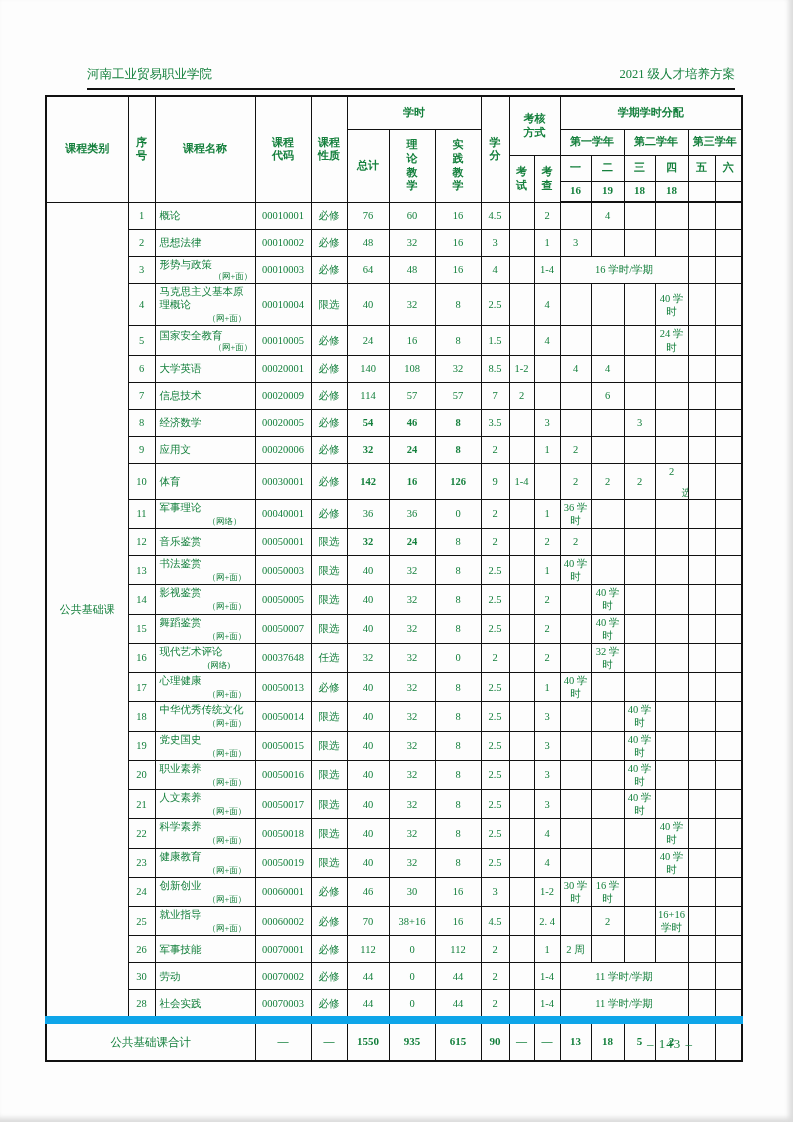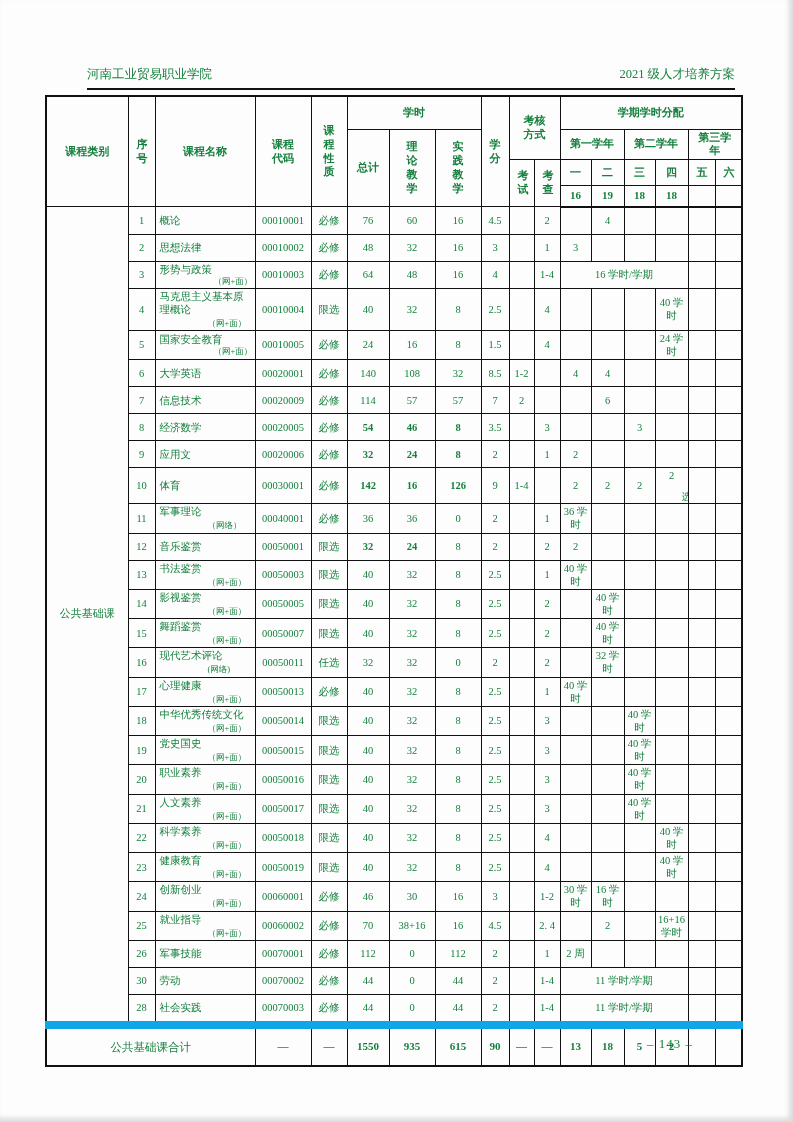--- a/index.html
+++ b/index.html
@@ -22,21 +22,21 @@
   .table-label{position:absolute;left:47px;top:2px;font-size:12px;}
   .table-title{text-align:center;font-weight:bold;font-size:14.5px;letter-spacing:.5px;}
   table.grid{
     margin:5px 0 0 45px;width:696px;border-collapse:collapse;table-layout:fixed;
     border:2px solid #111;
   }
   .grid th,.grid td{
     border:1px solid #111;text-align:center;vertical-align:middle;
     font-size:10.5px;padding:1px 2px;line-height:1.25;overflow:hidden;
   }
-  .grid thead th{font-weight:bold;font-size:11px;padding:1px 8px;}
+  .grid thead th{font-weight:bold;font-size:11px;padding:1px 3px;}
   .grid thead th.narrow{padding:1px 12px;}
   .grid thead tr:nth-child(1){height:33px;}
   .grid thead tr:nth-child(2){height:26px;}
   .grid thead tr:nth-child(3){height:26px;}
   .grid thead tr:nth-child(4){height:21px;}
   .grid thead tr:nth-child(4) th{border-bottom:2px solid #111;}
   .grid tbody td{height:24px;}
   td.name{text-align:left;padding-left:4px;}
   td.cat{font-size:11px;}
   .codecell{font-size:10px;letter-spacing:0;}
@@ -385,21 +385,21 @@
           <td></td>
           <td class="small-cell">40 学时</td>
           <td></td>
           <td></td>
           <td></td>
           <td></td>
         </tr>
         <tr>
           <td>16</td>
           <td class="name">现代艺术评论<span class="note">(网络)</span></td>
-          <td class="codecell">00050011</td>
+          <td class="codecell">00037648</td>
           <td>任选</td>
           <td>32</td>
           <td>32</td>
           <td>0</td>
           <td>2</td>
           <td></td>
           <td>2</td>
           <td></td>
           <td class="small-cell">32 学时</td>
           <td></td>

